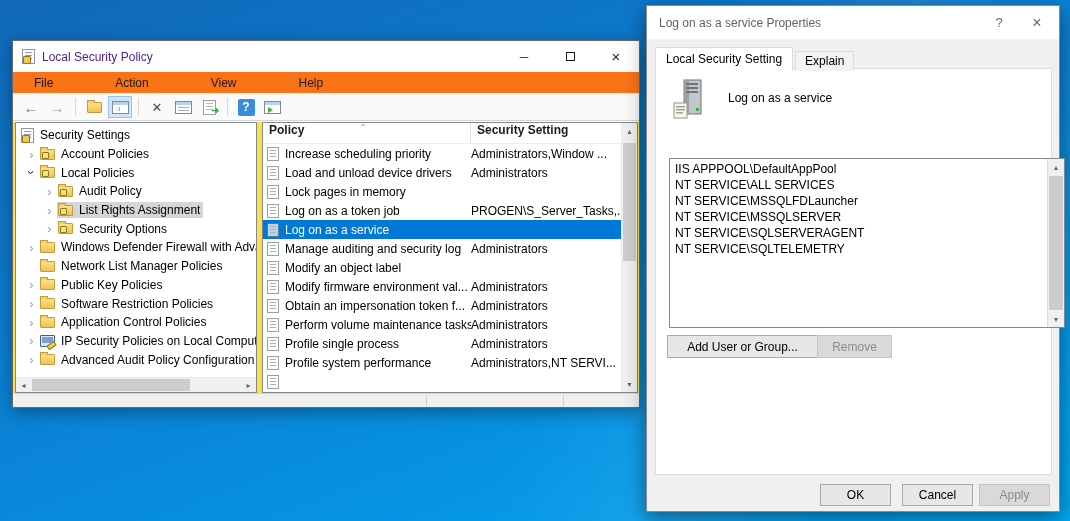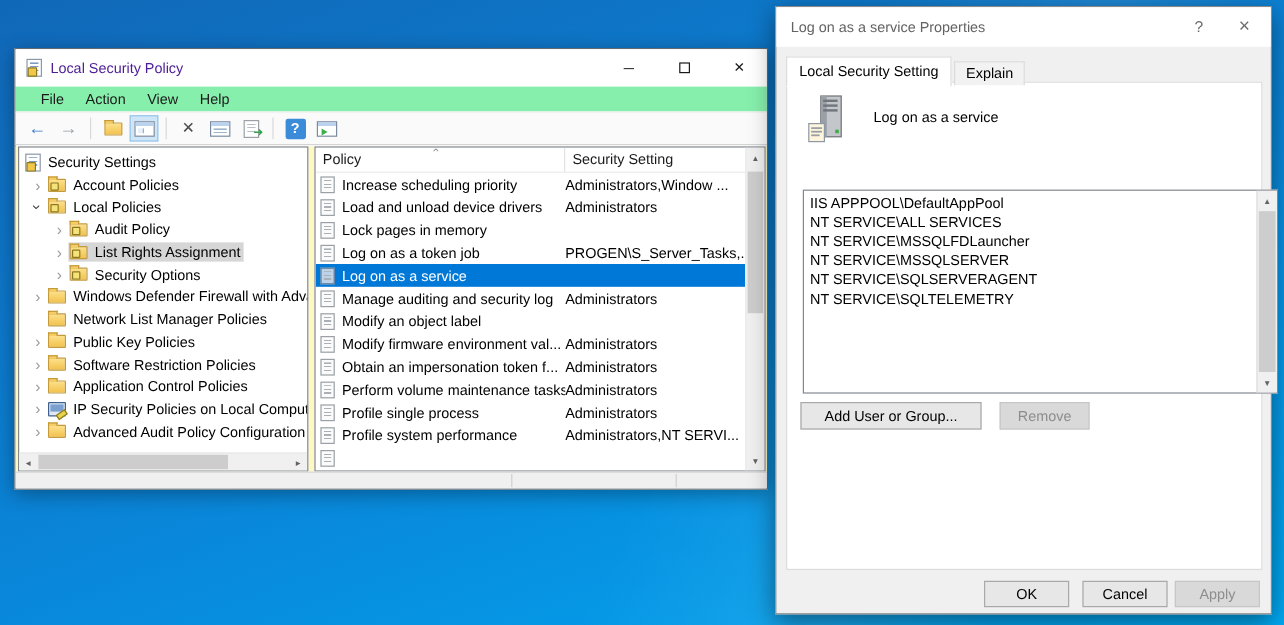--- a/index.html
+++ b/index.html
@@ -27,21 +27,21 @@
     background:#fff; border:1px solid #64696e; box-shadow:0 4px 16px rgba(0,0,0,.35);
   }
   .mw-title { height:31px; display:flex; align-items:center; background:#fff; position:relative; }
   .mw-title .app-ico { margin:0 7px 0 9px; }
   .mw-title-text { font-size:12px; color:#4c1d95; }
   .mw-controls { position:absolute; right:0; top:0; height:31px; display:flex; }
   .mw-ctl { width:46px; height:31px; display:flex; align-items:center; justify-content:center; color:#1a1a1a; }
   .mw-ctl .maxbox { width:9px; height:9px; border:1px solid #1a1a1a; display:block; }
   .mw-ctl.close { font-size:15px; }
 
-  .mw-menu { height:21px; display:flex; align-items:center; background:#86efac; padding-left:12px; }
+  .mw-menu { height:21px; display:flex; align-items:center; background:#f97316; padding-left:12px;gap:44px; }
   .mw-menu .menu-item { padding:2px 9px; color:#1a1a1a; }
 
   .mw-toolbar {
     height:28px; background:#fafafa; border-top:1px solid #f0f0f0; border-bottom:1px solid #d4d4d4;
     display:flex; align-items:center; padding-left:6px; gap:2px;
   }
   .tb-ico { width:24px; height:22px; display:flex; align-items:center; justify-content:center; position:relative; }
   .tb-sep { width:1px; height:18px; background:#d9d9d9; margin:0 4px; }
   .arrow-glyph { font-size:15px; font-weight:bold; }
   .back  { color:#3b79c4; }
@@ -69,21 +69,21 @@
       background:repeating-linear-gradient(#7f9cc2 0 1px, transparent 1px 3px); }
   .doc-ico::after { content:""; position:absolute; left:0; bottom:-1px; width:6px; height:6px; background:#f1c84c; border:1px solid #8a7a22; border-radius:1px; }
   .ipsec-ico { width:15px; height:12px; background:#dfe8f4; border:1px solid #3f5f8f; border-radius:1px; position:relative; display:inline-block; }
   .ipsec-ico::before { content:""; position:absolute; inset:1px 1px 3px 1px; background:#7ba0d0; }
   .ipsec-ico::after { content:""; position:absolute; right:-2px; bottom:-2px; width:7px; height:3px; background:#e8d44c; border:1px solid #8a7a22; transform:rotate(-35deg); }
   .pol-ico { width:12px; height:14px; background:#fbfbfb; border:1px solid #9aa0a6; position:relative; display:inline-block; flex:none; }
   .pol-ico::before { content:""; position:absolute; left:2px; right:2px; top:2px; height:8px;
       background:repeating-linear-gradient(#aab0b6 0 1px, transparent 1px 3px); }
 
   
-  .mw-body { position:absolute; left:0; right:0; top:81px; bottom:14px; background:#fef9c3; display:flex; }
+  .mw-body { position:absolute; left:0; right:0; top:81px; bottom:14px; background:#fde047; display:flex; }
   .pane { background:#fff; border:1px solid #828790; position:relative; overflow:hidden; }
   .pane-tree { margin-left:2px; width:242px; }
   .pane-list { margin-left:5px; flex:1; margin-right:1px; }
 
   .t-rows { position:absolute; inset:3px 0 15px 0; overflow:hidden; }
   .t-row { height:18.7px; display:flex; align-items:center; white-space:nowrap; }
   .t-row.lv0 { padding-left:4px; }
   .t-row.lv1 { padding-left:8px; }
   .t-row.lv2 { padding-left:26px; }
   .chev { width:15px; flex:none; text-align:center; color:#9a9a9a; font-size:13px; line-height:1; }
@@ -99,21 +99,21 @@
   .hscroll .sb-btn { position:absolute; top:0; bottom:0; width:15px; display:flex; align-items:center; justify-content:center; color:#636363; font-size:8px; }
   .hscroll .left { left:0; } .hscroll .right { right:0; }
   .hscroll .thumb { position:absolute; top:1px; bottom:1px; left:16px; width:158px; background:#cdcdcd; }
   .vscroll { position:absolute; top:0; bottom:0; right:0; width:16px; background:#f0f0f0; border-left:1px solid #eaeaea; }
   .vscroll .sb-btn { position:absolute; left:0; right:0; height:16px; display:flex; align-items:center; justify-content:center; color:#636363; font-size:8px; }
   .vscroll .up { top:0; } .vscroll .down { bottom:0; }
   .vscroll .thumb { position:absolute; left:1px; right:1px; background:#cdcdcd; }
 
   
   .l-header { height:21px; display:flex; border-bottom:1px solid #ececec; margin-right:16px; position:relative; }
-  .l-h-cell { display:flex; align-items:center; padding-left:6px; color:#1a1a1a; }
+  .l-h-cell { display:flex; padding-left:6px; color:#1a1a1a;font-weight:bold; }
   .l-h-policy { width:208px; border-right:1px solid #e2e2e2; }
   .l-h-setting { flex:1; }
   .sort-caret { position:absolute; left:98px; top:-4px; color:#8a8a8a; font-size:11px; transform:rotate(-90deg) scale(.9); }
   .l-rows { position:absolute; left:0; right:16px; top:21px; bottom:0; overflow:hidden; }
   .l-row { height:19px; display:flex; align-items:center; padding-left:4px; white-space:nowrap; }
   .l-row .pol-ico { margin-right:6px; }
   .cell-policy { width:186px; overflow:hidden; }
   .cell-setting { flex:1; overflow:hidden; }
   .l-row.selected { background:#0078d7; color:#fff; }
   .l-row.selected .pol-ico { background:#bcd2e8; border-color:#5a7a9a; }
@@ -141,21 +141,21 @@
   .server-icon { position:absolute; left:16px; top:10px; }
 
   .members-box { position:absolute; left:13px; top:89px; width:396px; height:170px; background:#fff; border:1px solid #828790; }
   .members-list { position:absolute; inset:2px 18px 2px 5px; overflow:hidden; line-height:16px; }
   .mb-scroll { position:absolute; top:0; bottom:0; right:0; width:17px; background:#f0f0f0; border-left:1px solid #dcdcdc; }
   .mb-scroll .sb-btn { position:absolute; left:0; right:0; height:16px; display:flex; align-items:center; justify-content:center; color:#636363; font-size:8px; }
   .mb-scroll .up { top:0; } .mb-scroll .down { bottom:0; }
   .mb-scroll .thumb { position:absolute; left:1px; right:1px; top:17px; bottom:17px; background:#cdcdcd; }
 
   .btn-add    { position:absolute; left:11px;  top:266px; width:151px; height:23px; }
-  .btn-remove { position:absolute; left:177px; top:266px; width:75px;  height:23px; }
+  .btn-remove { position:absolute; left:161px; top:266px; width:75px;  height:23px; }
   .btn-ok     { position:absolute; left:173px; top:478px; width:71px; height:22px; }
   .btn-cancel { position:absolute; left:255px; top:478px; width:71px; height:22px; }
   .btn-apply  { position:absolute; left:332px; top:478px; width:71px; height:22px; }
 </style>
 </head>
 <body>
 
 <div class="main-window">
 
   <div class="mw-title">

